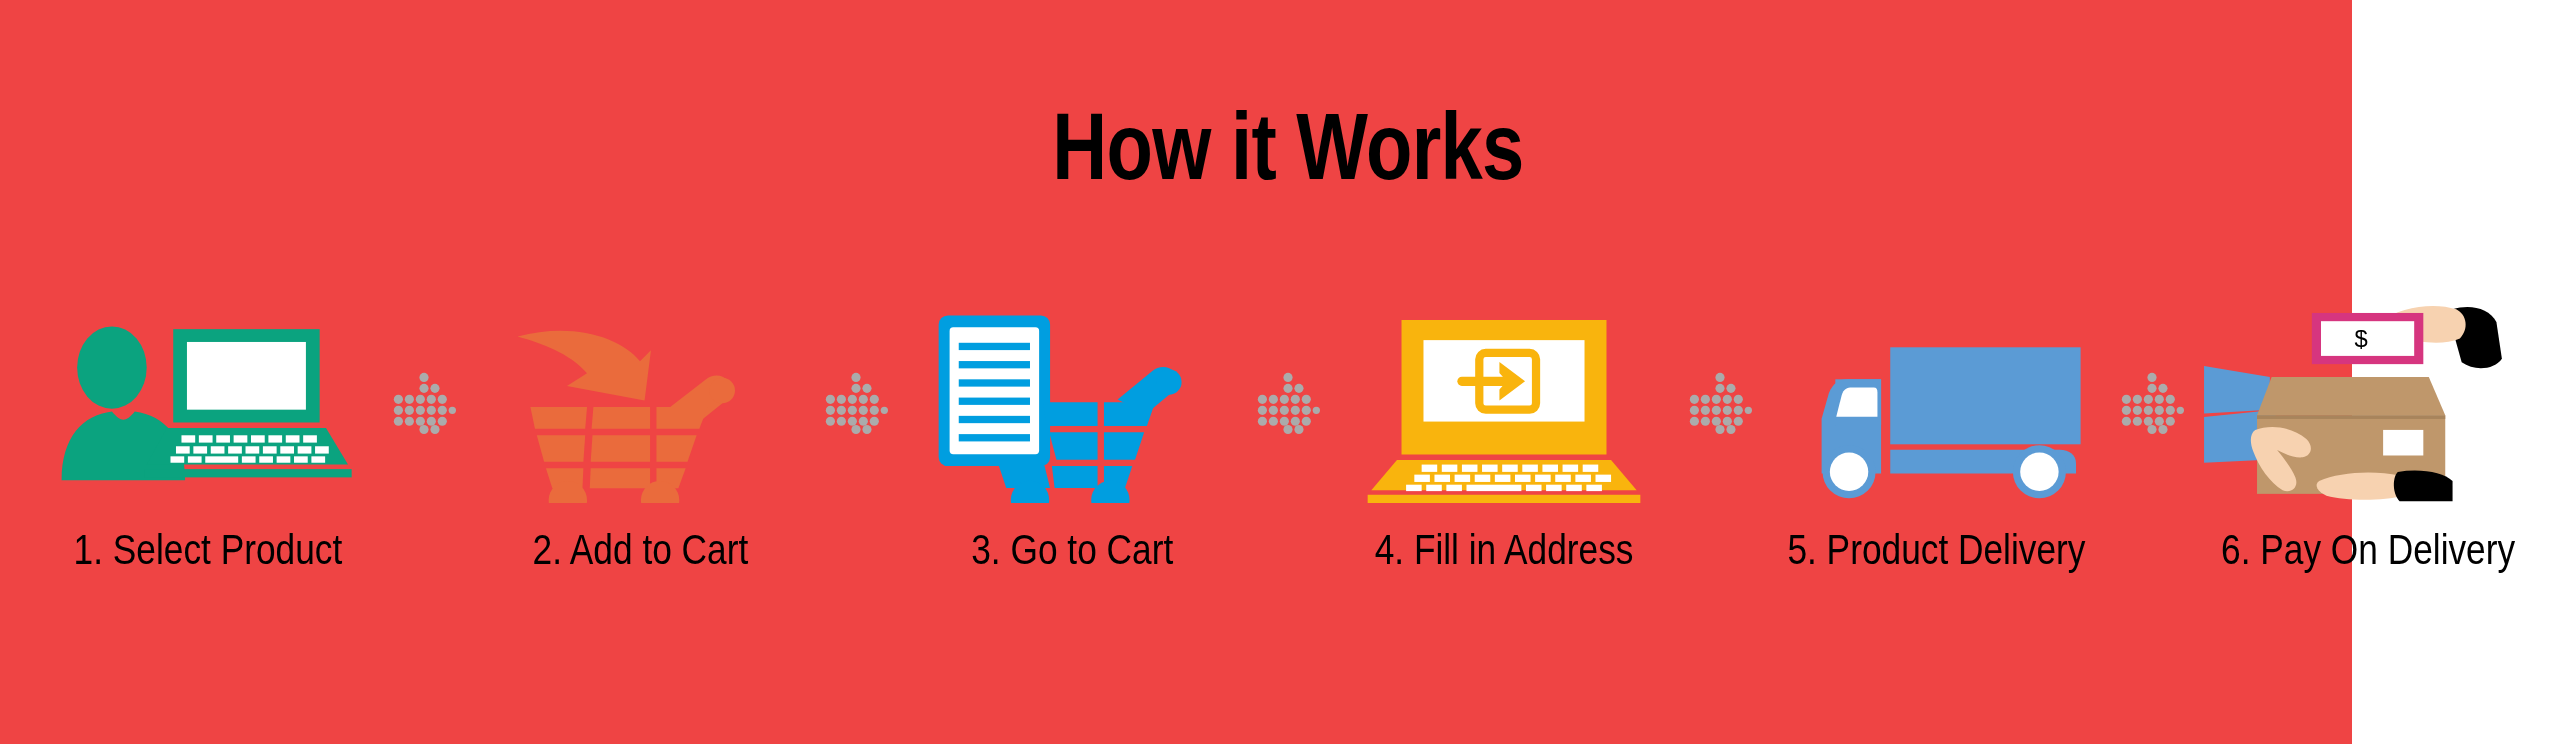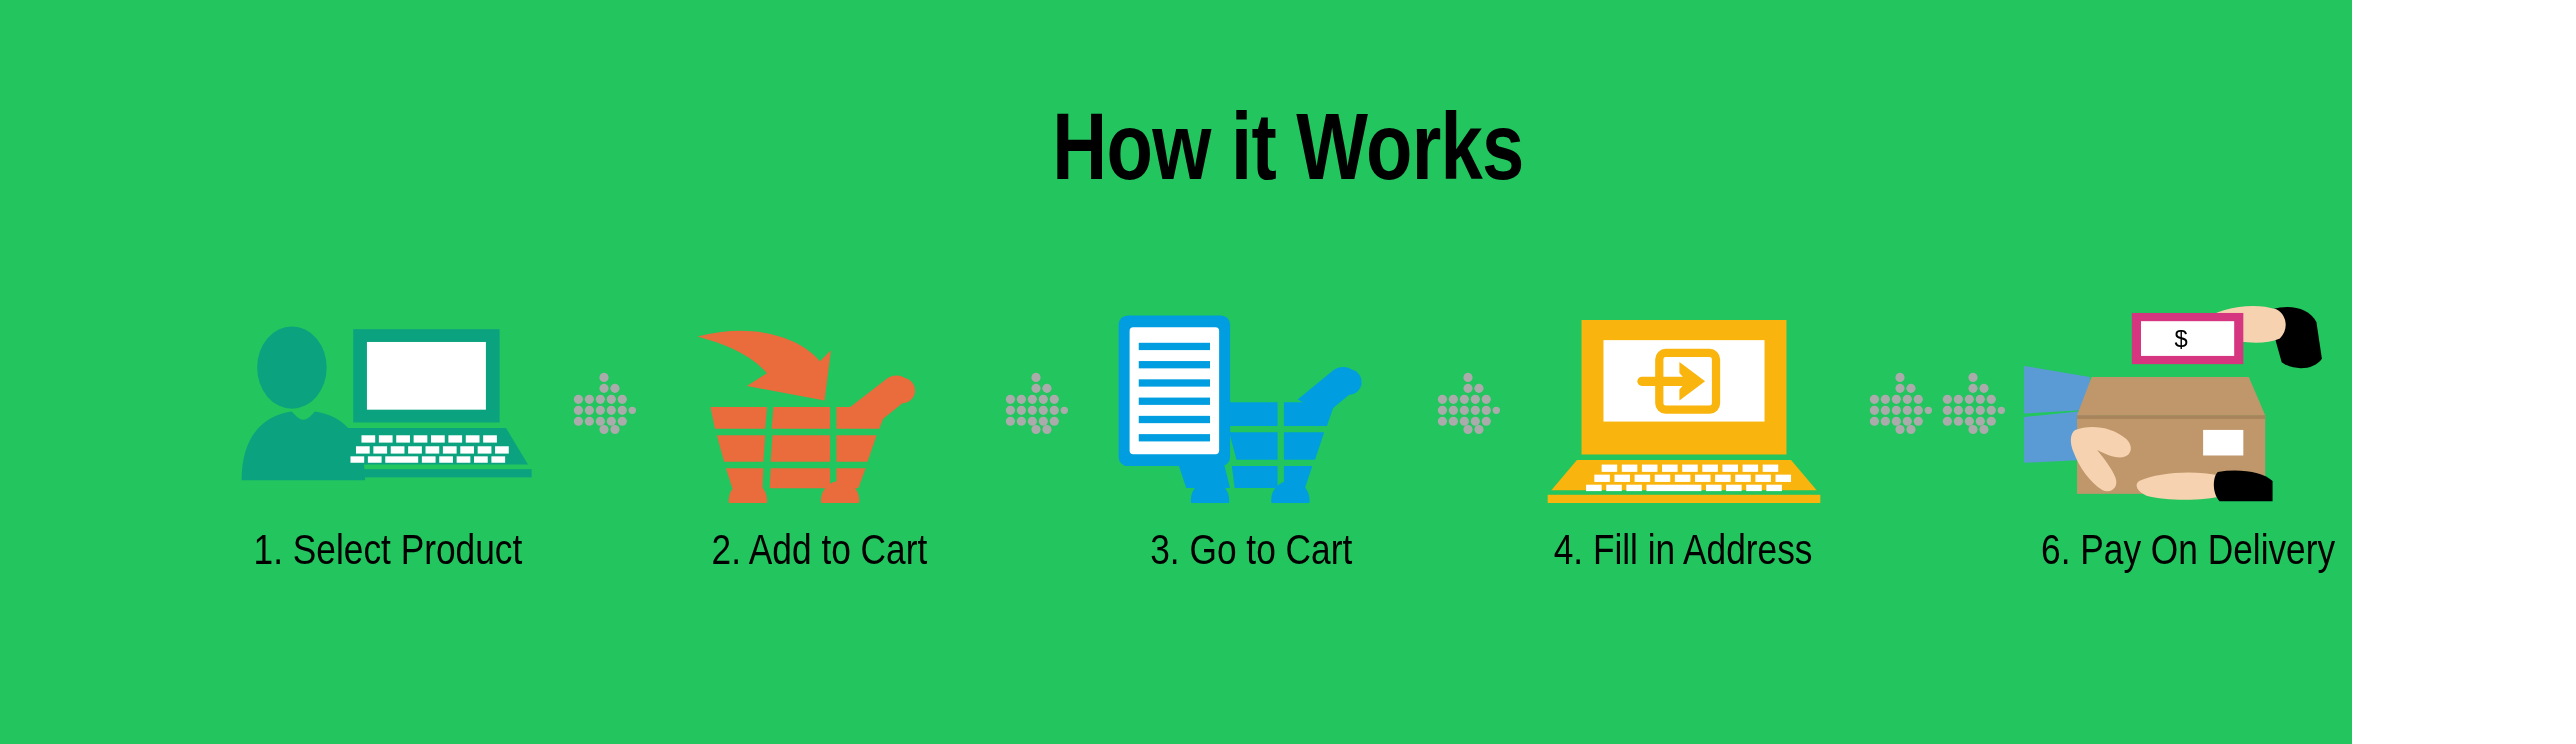--- a/index.html
+++ b/index.html
@@ -11,21 +11,21 @@
   body {
     width: 2576px;
     height: 745px;
     font-family: "Liberation Sans", sans-serif;
     overflow: hidden;
   }
   .page {
     position: relative;
     width: 2352px;
     height: 745px;
-    background: #22c55e;
+    background: #ef4444;
   }
   .page-title {
     position: absolute;
     top: 99px;
     left: 0;
     width: 2576px;
     text-align: center;
     font-family: "Liberation Sans", sans-serif;
     font-weight: bold;
     font-size: 95px;
@@ -372,20 +372,41 @@
             <circle cx="19" cy="55" r="5"></circle>
             <circle cx="31" cy="55" r="5"></circle>
             <circle cx="43" cy="55" r="5"></circle>
             <circle cx="55" cy="55" r="5"></circle>
           <circle cx="35" cy="64" r="5"></circle>
             <circle cx="47" cy="64" r="5"></circle>
         </g>
       </svg>
     </div>
 
+    <div class="step">
+      <div class="step-art">
+        <svg width="302" height="165" viewBox="0 0 330 180">
+
+          <rect x="115" y="10" width="208" height="106" fill="#5B9BD5"></rect>
+
+          <path d="M115 122 L300 122 C311 122 318 128 318 137 L318 148 L115 148 Z" fill="#5B9BD5"></path>
+
+          <path d="M40 88 L48 60 C52 50 59 45 68 45 L105 45 L105 148 L40 148 Z" fill="#5B9BD5"></path>
+          <rect x="55" y="45" width="50" height="50" fill="#5B9BD5"></rect>
+
+          <path d="M62 62 C64 56 68 54 73 54 L97 54 C100 54 101 56 101 59 L101 86 L56 86 Z" fill="#ffffff"></path>
+
+          <circle cx="70" cy="146" r="29" fill="#5B9BD5"></circle>
+          <circle cx="70" cy="146" r="21" fill="#ffffff"></circle>
+          <circle cx="278" cy="146" r="29" fill="#5B9BD5"></circle>
+          <circle cx="278" cy="146" r="21" fill="#ffffff"></circle>
+        </svg>
+      </div>
+      <div class="step-label">5. Product Delivery</div>
+    </div>
 
     <div class="arrow-sep">
       <svg width="64" height="64" viewBox="0 0 70 70">
         <g fill="#ABABAB">
           <circle cx="35" cy="7" r="5"></circle>
           <circle cx="35" cy="19" r="5"></circle>
             <circle cx="47" cy="19" r="5"></circle>
           <circle cx="7" cy="31" r="5"></circle>
             <circle cx="19" cy="31" r="5"></circle>
             <circle cx="31" cy="31" r="5"></circle>

